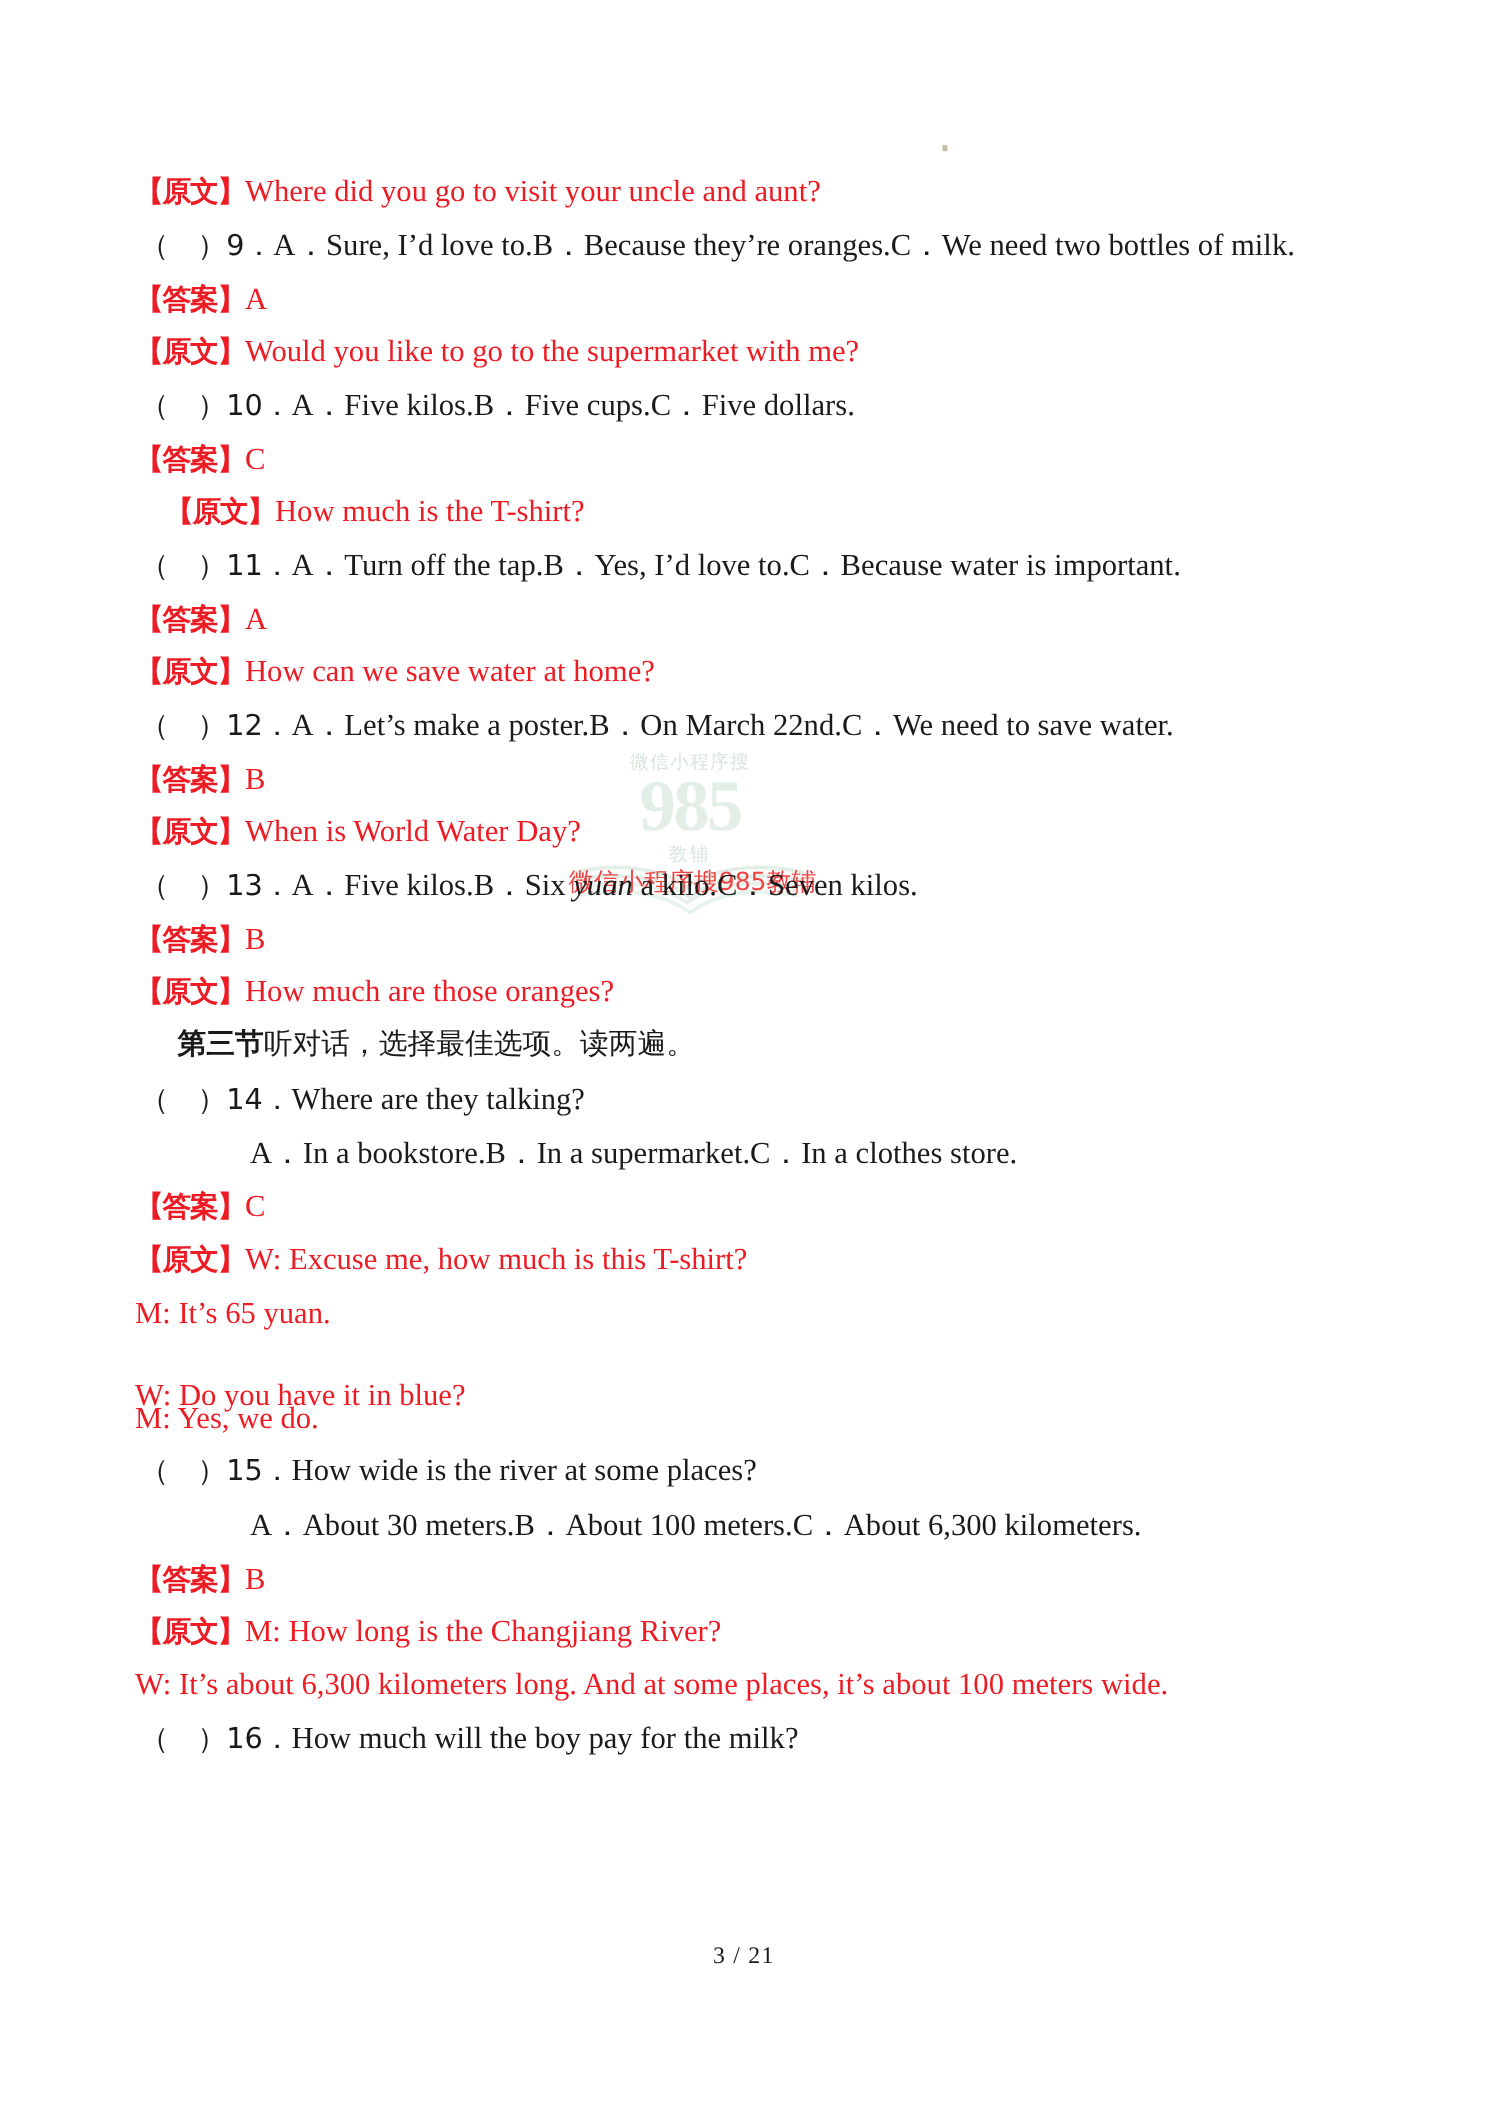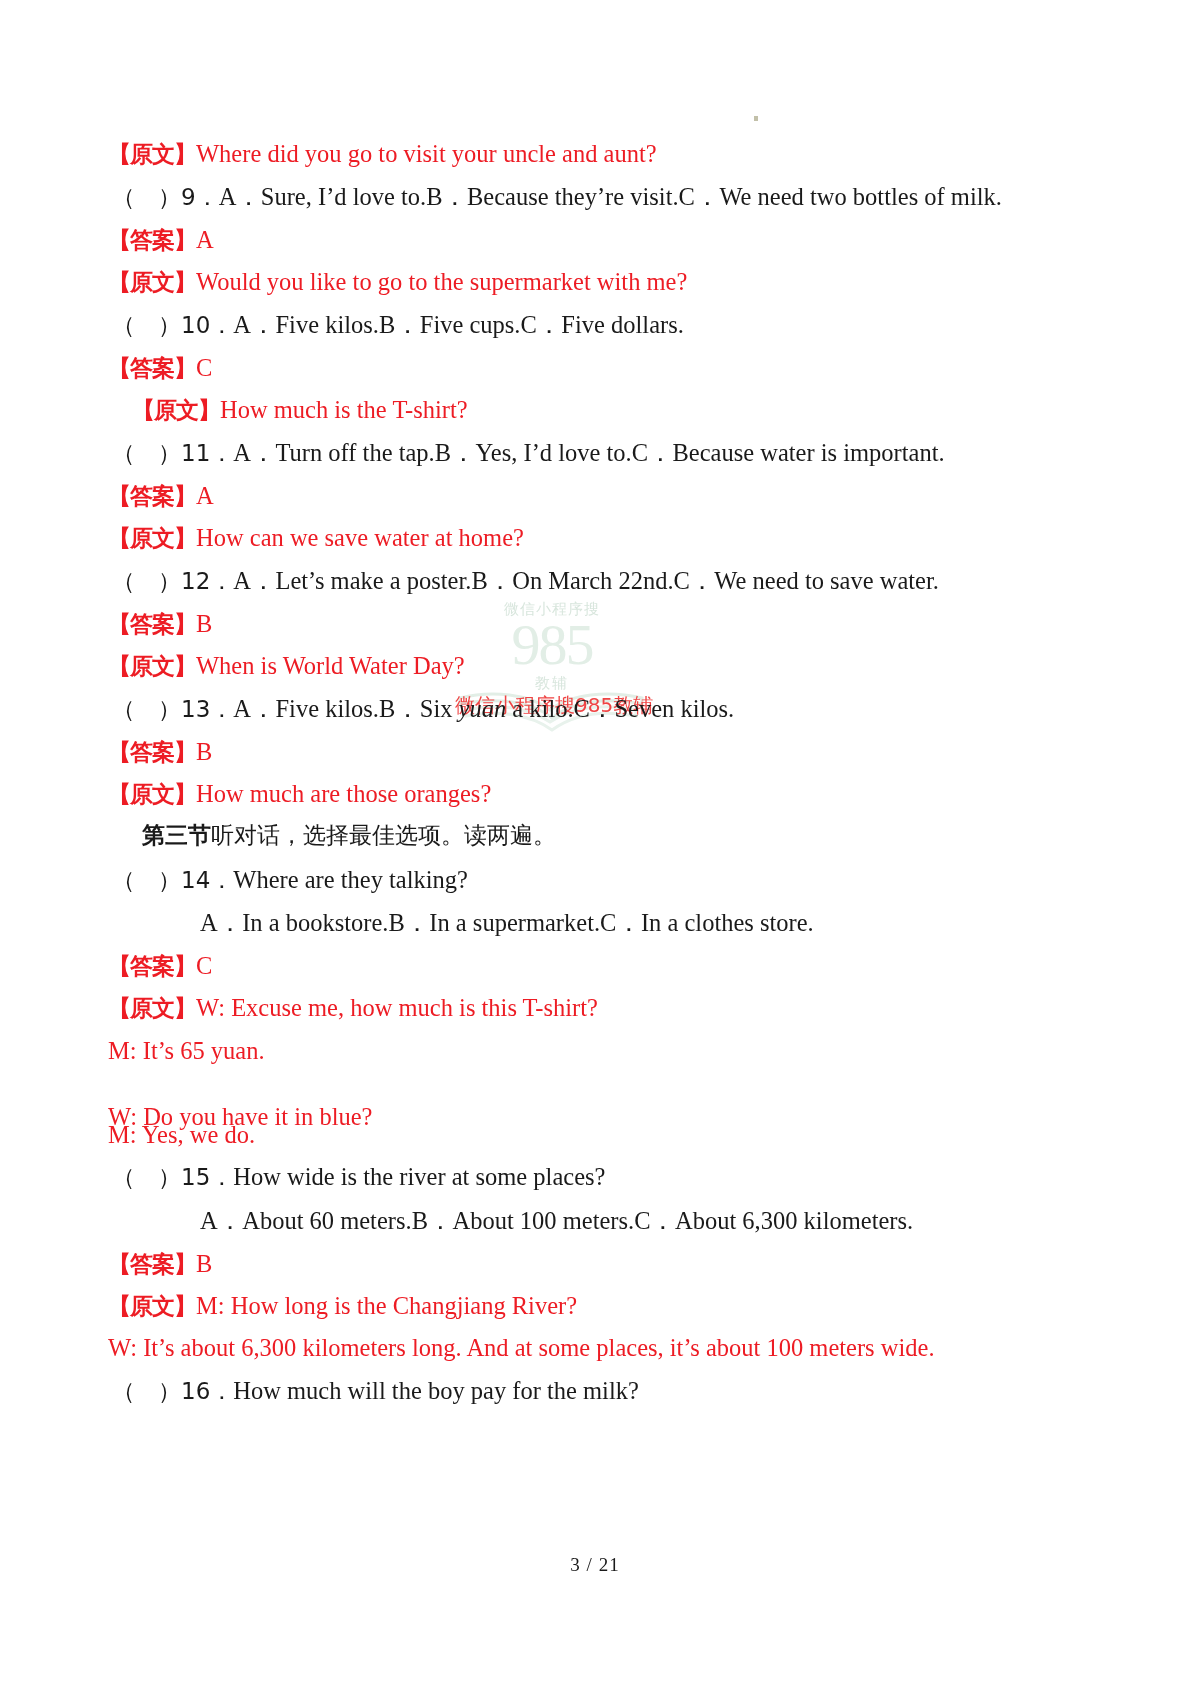--- a/index.html
+++ b/index.html
@@ -38,21 +38,21 @@
     color: #d8e6dd;
     white-space: nowrap;
   }
   .wm-num {
     position: absolute;
     top: 16px;
     left: 50%;
     transform: translateX(-50%);
     font-family: "Liberation Serif", serif;
     font-size: 58px;
-    font-weight: normal;
+    font-weight: bold;
     color: #e2eee6;
     letter-spacing: -2px;
     line-height: 1;
   }
   .wm-sub {
     position: absolute;
     top: 74px;
     left: 50%;
     transform: translateX(-50%);
     font-family: "DejaVu Sans", sans-serif;
@@ -157,21 +157,21 @@
       <path d="M8 10 C40 2 78 6 98 22 C118 6 156 2 190 10 L190 16 C156 9 120 13 100 30 C80 13 44 9 8 16 Z" fill="none" stroke="#e2eee6" stroke-width="3"></path>
       <path d="M14 22 C44 15 76 19 98 34 C120 19 152 15 184 22 L184 28 C152 22 122 26 100 42 C78 26 46 22 14 28 Z" fill="none" stroke="#e8f2ec" stroke-width="3"></path>
     </svg>
   </div>
   <div class="wm-band">微信小程序搜985教辅</div>
 
   <div class="body">
 
     <div class="line red" style="left:108px; top:142px;"><span class="tag">【原文】</span><span>Where did you go to visit your uncle and aunt?</span></div>
 
-    <div class="line black" style="left:112px; top:185px;"><span class="cn-body">（　）9．</span><span>A．Sure, I’d love to.</span><span>B．Because they’re visit.</span><span>C．We need two bottles of milk.</span></div>
+    <div class="line black" style="left:112px; top:185px;"><span class="cn-body">（　）9．</span><span>A．Sure, I’d love to.</span><span>B．Because they’re oranges.</span><span>C．We need two bottles of milk.</span></div>
 
     <div class="line red" style="left:108px; top:228px;"><span class="tag">【答案】</span><span>A</span></div>
 
     <div class="line red" style="left:108px; top:270px;"><span class="tag">【原文】</span><span>Would you like to go to the supermarket with me?</span></div>
 
     <div class="line black" style="left:112px; top:313px;"><span class="cn-body">（　）10．</span><span>A．Five kilos.</span><span>B．Five cups.</span><span>C．Five dollars.</span></div>
 
     <div class="line red" style="left:108px; top:356px;"><span class="tag">【答案】</span><span>C</span></div>
 
     <div class="line red" style="left:108px; top:398px;margin-left:24px;"><span class="tag">【原文】</span><span>How much is the T-shirt?</span></div>
@@ -203,21 +203,21 @@
     <div class="line red" style="left:108px; top:954px;"><span class="tag">【答案】</span><span>C</span></div>
 
     <div class="line red" style="left:108px; top:996px;"><span class="tag">【原文】</span><span>W: Excuse me, how much is this T-shirt?</span></div>
 
     <div class="line red" style="left:108px; top:1039px;">M: It’s 65 yuan.</div>
     <div class="line red" style="left:108px; top:1081px;margin-top:24px;">W: Do you have it in blue?</div>
     <div class="line red" style="left:108px; top:1123px;">M: Yes, we do.</div>
 
     <div class="line black" style="left:112px; top:1165px;"><span class="cn-body">（　）15．</span><span>How wide is the river at some places?</span></div>
 
-    <div class="line black" style="left:200px; top:1209px;"><span>A．About 60 meters.</span><span>B．About 100 meters.</span><span>C．About 6,300 kilometers.</span></div>
+    <div class="line black" style="left:200px; top:1209px;"><span>A．About 30 meters.</span><span>B．About 100 meters.</span><span>C．About 6,300 kilometers.</span></div>
 
     <div class="line red" style="left:108px; top:1252px;"><span class="tag">【答案】</span><span>B</span></div>
 
     <div class="line red" style="left:108px; top:1294px;"><span class="tag">【原文】</span><span>M: How long is the Changjiang River?</span></div>
 
     <div class="line red" style="left:108px; top:1336px;">W: It’s about 6,300 kilometers long. And at some places, it’s about 100 meters wide.</div>
 
     <div class="line black" style="left:112px; top:1379px;"><span class="cn-body">（　）16．</span><span>How much will the boy pay for the milk?</span></div>
 
   </div>

